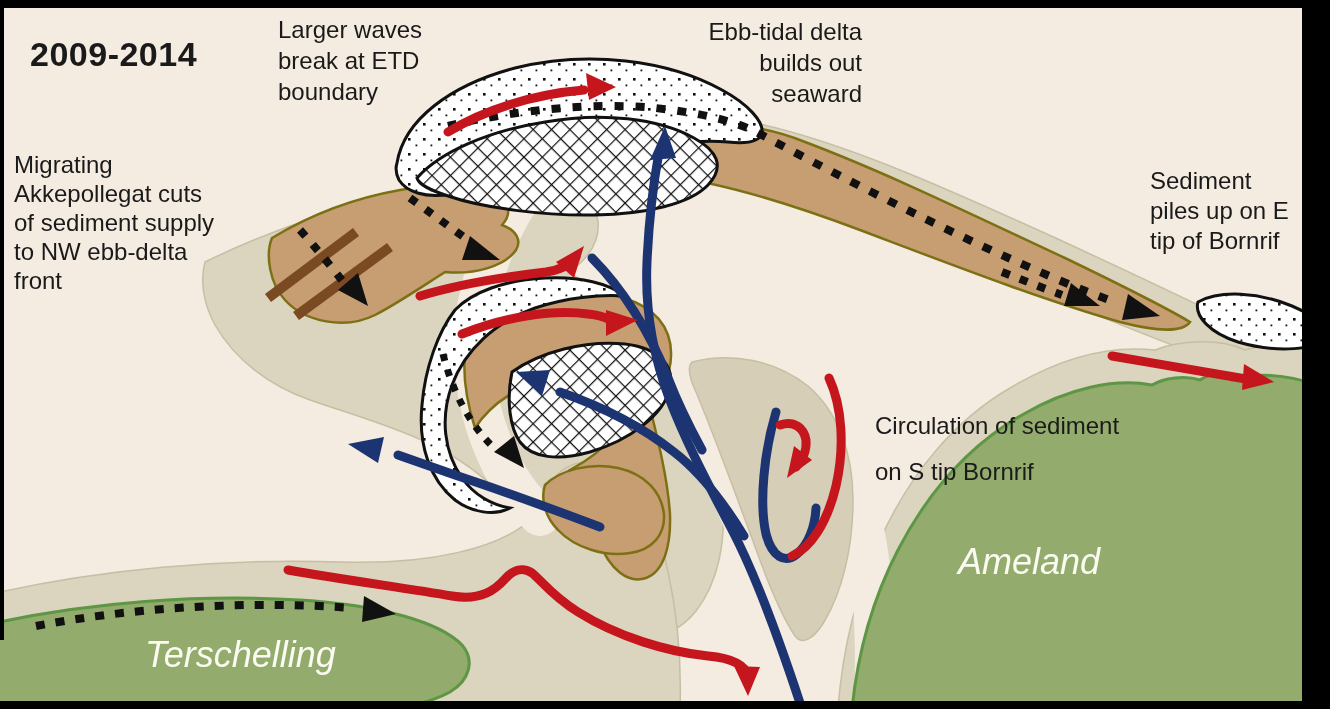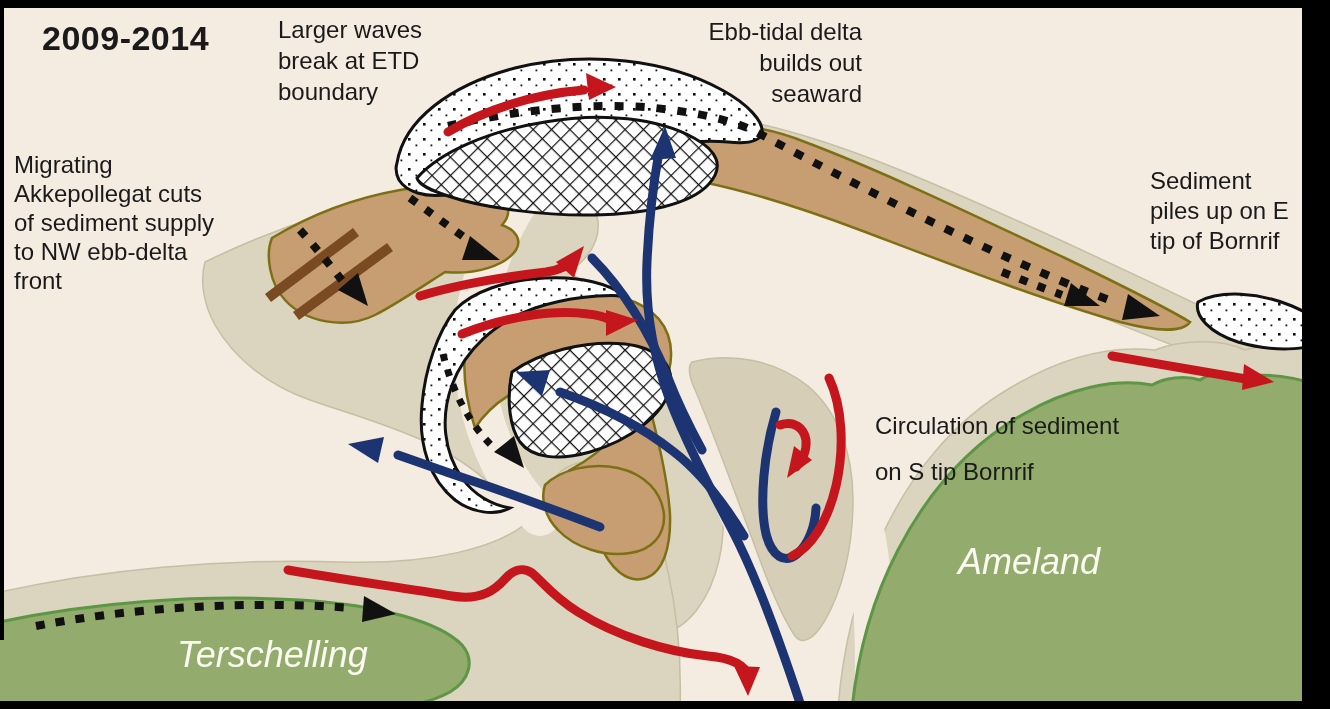--- a/index.html
+++ b/index.html
@@ -130,37 +130,37 @@
       <path class="redline" d="M 780 425 C 794 420 804 428 806 440 C 807 451 802 461 796 467"></path>
       <polygon class="redhead" points="787,478 812,460 794,446"></polygon>
       <path class="redline" d="M 829 378 C 842 406 845 446 836 486 C 827 524 810 548 792 556"></path>
       <path class="redline" d="M 288 570 C 345 580 405 588 452 596 C 482 601 496 589 505 579 C 512 571 522 566 532 573 C 541 580 552 596 578 612 C 618 637 668 652 708 656 C 733 658 746 666 748 676"></path>
       <polygon class="redhead" points="748,696 734,666 760,667"></polygon>
       <path class="redline" d="M 1112 356 C 1158 364 1210 373 1246 379"></path>
       <polygon class="redhead" points="1274,382 1244,364 1242,390"></polygon>
     </g>
   </svg>
 
-  <div class="ann title" style="left:30px;top:20px;margin-left:12px;">2009-2014</div>
+  <div class="ann title" style="left:30px;top:36px;">2009-2014</div>
   <div class="ann" style="left:278px;top:14px;line-height:31px;">Larger waves
 break at ETD
 boundary</div>
   <div class="ann right-align" style="left:690px;top:16px;width:172px;line-height:31px;">Ebb-tidal delta
 builds out
 seaward</div>
   <div class="ann" style="left:14px;top:150px;line-height:29px;">Migrating
 Akkepollegat cuts
 of sediment supply
 to NW ebb-delta
 front</div>
   <div class="ann" style="left:1150px;top:166px;line-height:30px;">Sediment
 piles up on E
 tip of Bornrif</div>
   <div class="ann" style="left:875px;top:403px;line-height:46px;">Circulation of sediment
 on S tip Bornrif</div>
-  <div class="island-label" style="left:145px;top:638px;margin-left:32px;">Terschelling</div>
+  <div class="island-label" style="left:145px;top:638px;">Terschelling</div>
   <div class="island-label" style="left:958px;top:545px;">Ameland</div>
 
   <div class="frame" style="left:0;top:0;width:1330px;height:8px;"></div>
   <div class="frame" style="left:0;top:701px;width:1330px;height:8px;"></div>
   <div class="frame" style="left:1302px;top:0;width:28px;height:709px;"></div>
   <div class="frame" style="left:0;top:0;width:4px;height:640px;"></div>
 </div>
 
 </body></html>

